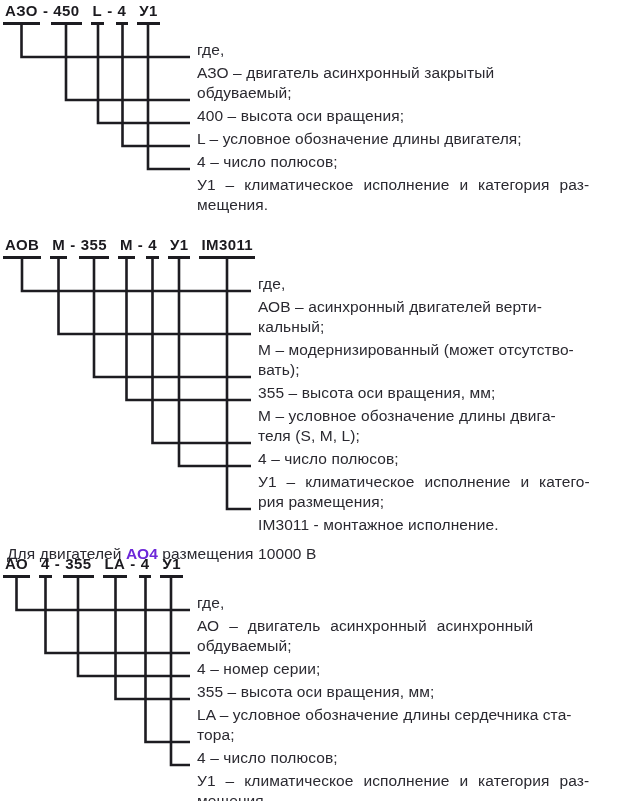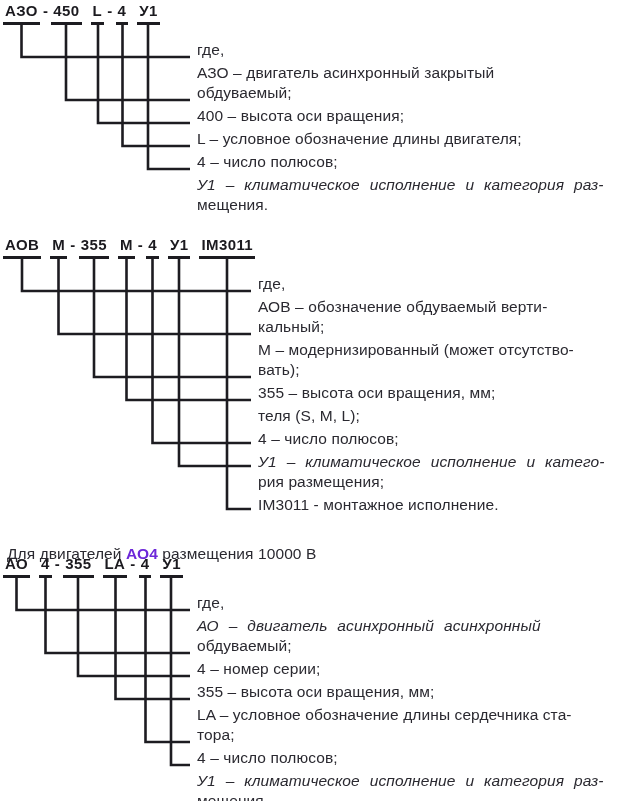--- a/index.html
+++ b/index.html
@@ -25,21 +25,21 @@
   .sp{width:9px;}
   .expl{
     position:absolute;top:22px;
     font-size:15.5px;line-height:20px;letter-spacing:0.1px;
   }
   #d1 .expl,#d3 .expl{left:194px;width:430px;}
   #d2 .expl{left:255px;width:370px;}
   .where{margin:16px 0 3px 0;}
   .item{margin:0 0 3px 0;}
   .line{white-space:nowrap;}
-  .line.stretch{word-spacing:5.5px;font-style:italic;}
+  .line.stretch{word-spacing:5.5px;}
   .wires{position:absolute;left:0;top:0;pointer-events:none;}
   .note{
     position:absolute;left:7px;top:528px;
     font-size:15.5px;line-height:20px;letter-spacing:0.1px;
     color:#2a2930;
   }
   .note b{color:#6d28d9;}
 </style>
 </head>
 <body>
@@ -99,31 +99,32 @@
         <span class="sepd">-</span>
         <span class="seg">4</span>
         <span class="sp"></span>
         <span class="seg">У1</span>
         <span class="sp"></span>
         <span class="seg">IM3011</span>
       </div>
     <div class="expl">
         <div class="where">где,</div>
         <div class="item">
-          <div class="line">АОВ – обозначение обдуваемый верти-</div>
+          <div class="line">АОВ – асинхронный двигателей верти-</div>
           <div class="line">кальный;</div>
         </div>
         <div class="item">
           <div class="line">М – модернизированный (может отсутство-</div>
           <div class="line">вать);</div>
         </div>
         <div class="item">
           <div class="line">355 – высота оси вращения, мм;</div>
         </div>
         <div class="item">
+          <div class="line">М – условное обозначение длины двига-</div>
           <div class="line">теля (S, M, L);</div>
         </div>
         <div class="item">
           <div class="line">4 – число полюсов;</div>
         </div>
         <div class="item">
           <div class="line stretch">У1 – климатическое исполнение и катего-</div>
           <div class="line">рия размещения;</div>
         </div>
         <div class="item">

